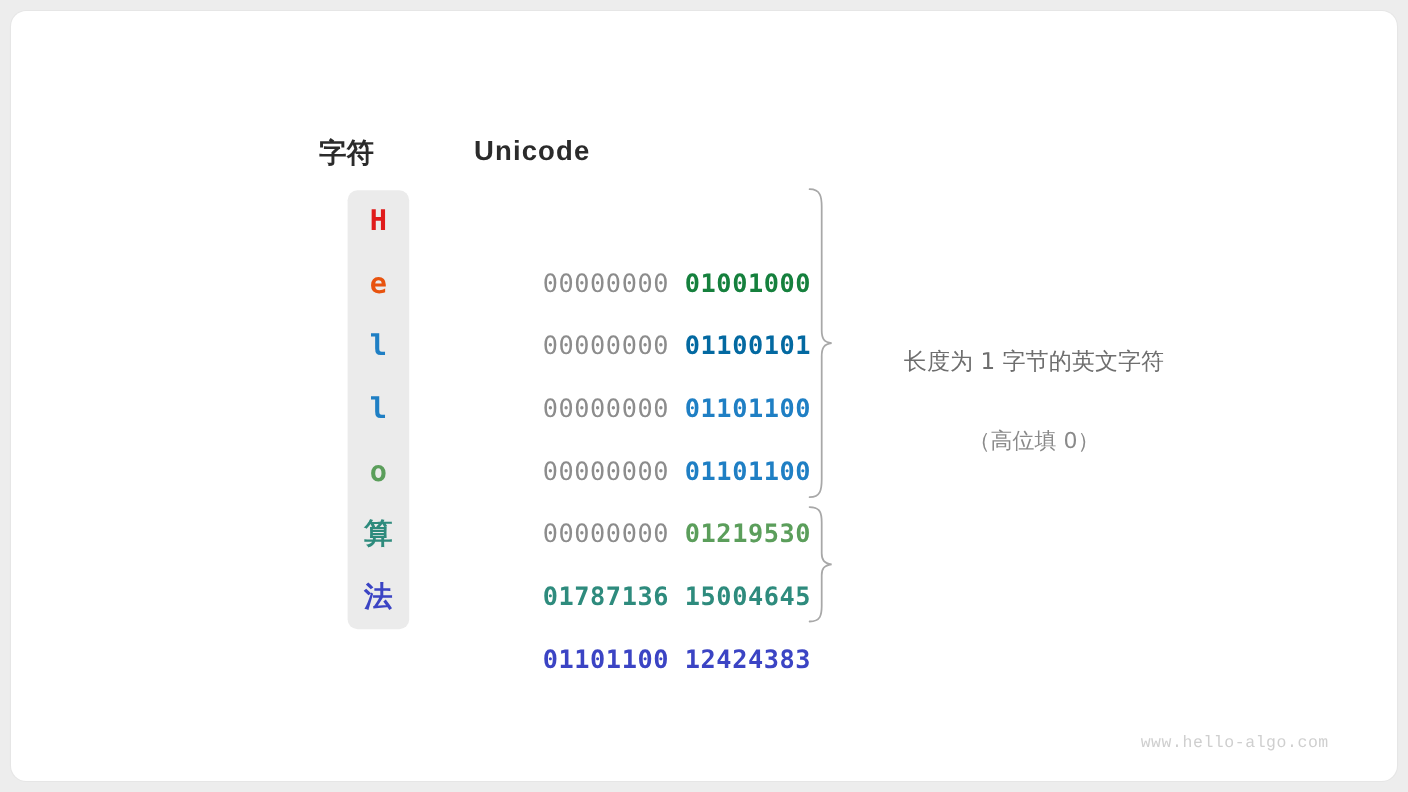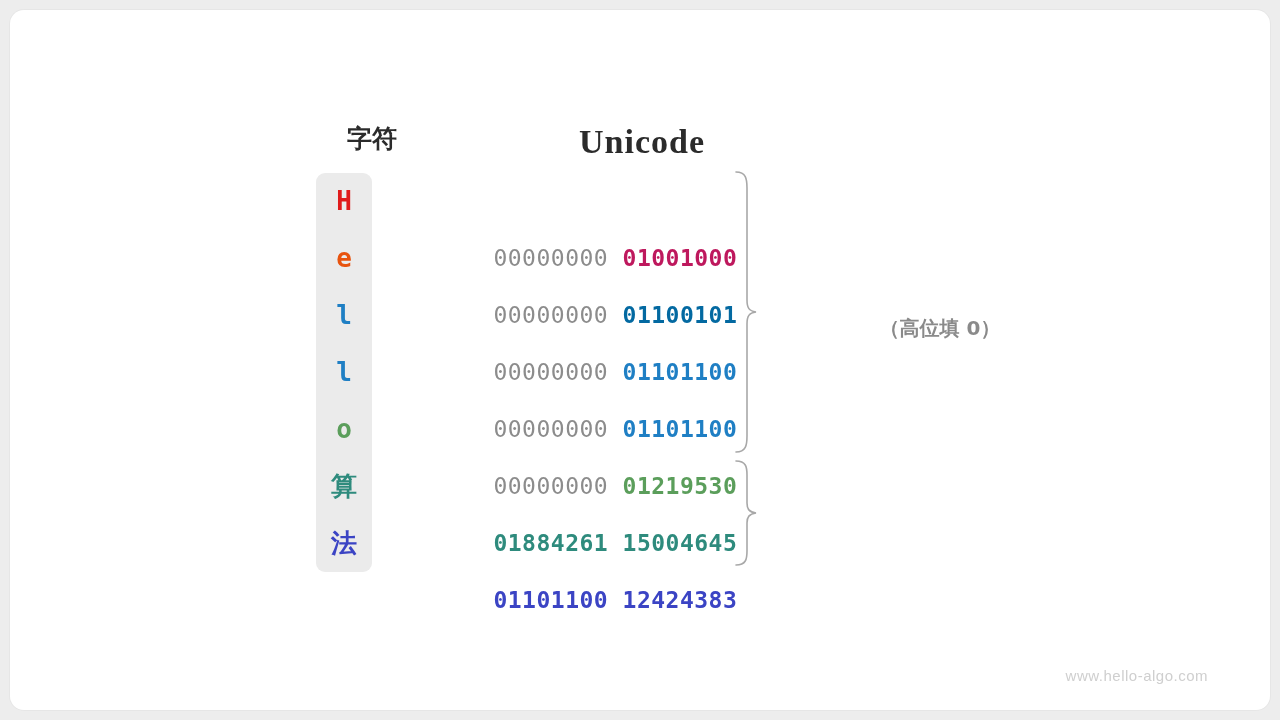--- a/index.html
+++ b/index.html
@@ -24,35 +24,35 @@
     box-shadow: 0 0 0 1px #e6e6e6;
     overflow: hidden;
   }
 
   
   .col-header {
     position: absolute;
     font-weight: bold;
     color: #2b2b2b;
     white-space: pre;
-    text-align: right;
+    text-align: left;
   }
   .hdr-char {
     left: 280px;
     top: 112px;
     width: 107px;
     font-size: 25px;
     font-family: "Liberation Sans", "DejaVu Sans", sans-serif;
   }
   .hdr-unicode {
-    left: 435px;
+    left: 421px;
     top: 113px;
     width: 260px;
-    font-size: 34px;
-    font-family: Liberation Serif, serif;
+    font-size: 25px;
+    font-family: Liberation Sans, sans-serif;
     letter-spacing: 1px;
   }
 
   
   .char-column-bg {
     position: absolute;
     left: 306px;
     top: 163px;
     width: 56px;
     height: 399px;
@@ -117,21 +117,21 @@
     color: #6e6e6e;
     white-space: pre;
   }
   .annotation .line1 {
     font-size: 21px;
     font-family: "DejaVu Sans", "Liberation Sans", sans-serif;
     line-height: 36px;
   }
   .annotation .line2 {
     font-size: 20px;
-    font-weight: bold;
+    font-weight: normal;
     font-family: "DejaVu Sans", "Liberation Sans", sans-serif;
     line-height: 36px;
     color: #8a8a8a;
   }
   .ann-1 {
     left: 760px;
     top: 264px;
     width: 340px;
   }
   .ann-2 {
@@ -140,21 +140,21 @@
     width: 340px;
   }
 
   
   .watermark {
     position: absolute;
     right: 62px;
     bottom: 26px;
     font-size: 15px;
     color: #cfcfcf;
-    font-family: Liberation Sans, sans-serif;
+    font-family: Liberation Mono, monospace;
     letter-spacing: 0.5px;
     white-space: pre;
   }
 </style>
 </head>
 <body>
 
 <div class="figure-card">
 
   <div class="col-header hdr-char">字符</div>
@@ -164,52 +164,53 @@
 
   <div class="char-cell" style="top:163px;color:#e01b1b">H</div>
   <div class="char-cell" style="top:220px;color:#e8530e">e</div>
   <div class="char-cell" style="top:277px;color:#1f7fc4">l</div>
   <div class="char-cell" style="top:334px;color:#1f7fc4">l</div>
   <div class="char-cell" style="top:391px;color:#5b9e5b">o</div>
   <div class="char-cell cjk" style="top:448px;color:#2e8b7d">算</div>
   <div class="char-cell cjk" style="top:505px;color:#3b44c4">法</div>
 
   <div class="bits-row" style="top:163px">
-    <span class="bits-high">00000000</span><span> </span><span class="bits-low" style="color:#be185d">01001000</span>
+    <span class="bits-high">00000000</span><span> </span><span class="bits-low" style="color:#15803d">01001000</span>
   </div>
   <div class="bits-row" style="top:220px">
     <span class="bits-high">00000000</span><span> </span><span class="bits-low" style="color:#0369a1">01100101</span>
   </div>
   <div class="bits-row" style="top:277px">
     <span class="bits-high">00000000</span><span> </span><span class="bits-low" style="color:#1f7fc4">01101100</span>
   </div>
   <div class="bits-row" style="top:334px">
     <span class="bits-high">00000000</span><span> </span><span class="bits-low" style="color:#1f7fc4">01101100</span>
   </div>
   <div class="bits-row" style="top:391px">
     <span class="bits-high">00000000</span><span> </span><span class="bits-low" style="color:#5b9e5b">01219530</span>
   </div>
   <div class="bits-row" style="top:448px">
-    <span class="bits-high strong" style="color:#2e8b7d">01884261</span><span> </span><span class="bits-low" style="color:#2e8b7d">15004645</span>
+    <span class="bits-high strong" style="color:#2e8b7d">01787136</span><span> </span><span class="bits-low" style="color:#2e8b7d">15004645</span>
   </div>
   <div class="bits-row" style="top:505px">
     <span class="bits-high strong" style="color:#3b44c4">01101100</span><span> </span><span class="bits-low" style="color:#3b44c4">12424383</span>
   </div>
 
   <div class="brace" style="top:160px">
     <svg width="30" height="284" viewBox="0 0 30 284" fill="none">
       <path d="M8 2 C18 2 19 9 19 18 L19 130 C19 138 21 141 28 142 C21 143 19 146 19 154 L19 266 C19 275 18 282 8 282" stroke="#a8a8a8" stroke-width="1.6" stroke-linecap="round" fill="none"></path>
     </svg>
   </div>
 
   <div class="brace" style="top:449px">
     <svg width="30" height="110" viewBox="0 0 30 110" fill="none">
       <path d="M8 2 C18 2 19 8 19 16 L19 44 C19 50 21 53 28 54 C21 55 19 58 19 64 L19 92 C19 100 18 106 8 106" stroke="#a8a8a8" stroke-width="1.6" stroke-linecap="round" fill="none"></path>
     </svg>
   </div>
 
   <div class="annotation ann-1">
+    <div class="line1">长度为 1 字节的英文字符</div>
     <div class="line2">（高位填 0）</div>
   </div>
 
   <div class="watermark">www.hello-algo.com</div>
 
 </div>
 
 </body></html>

